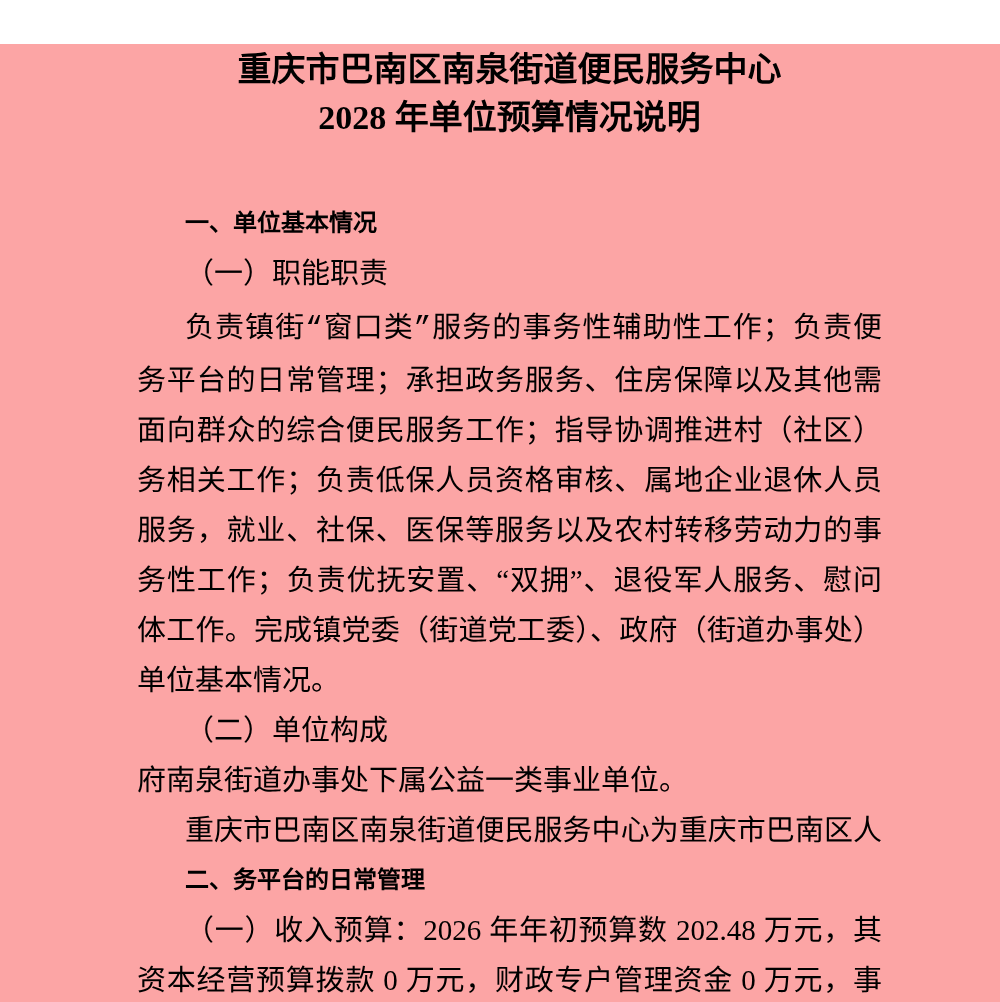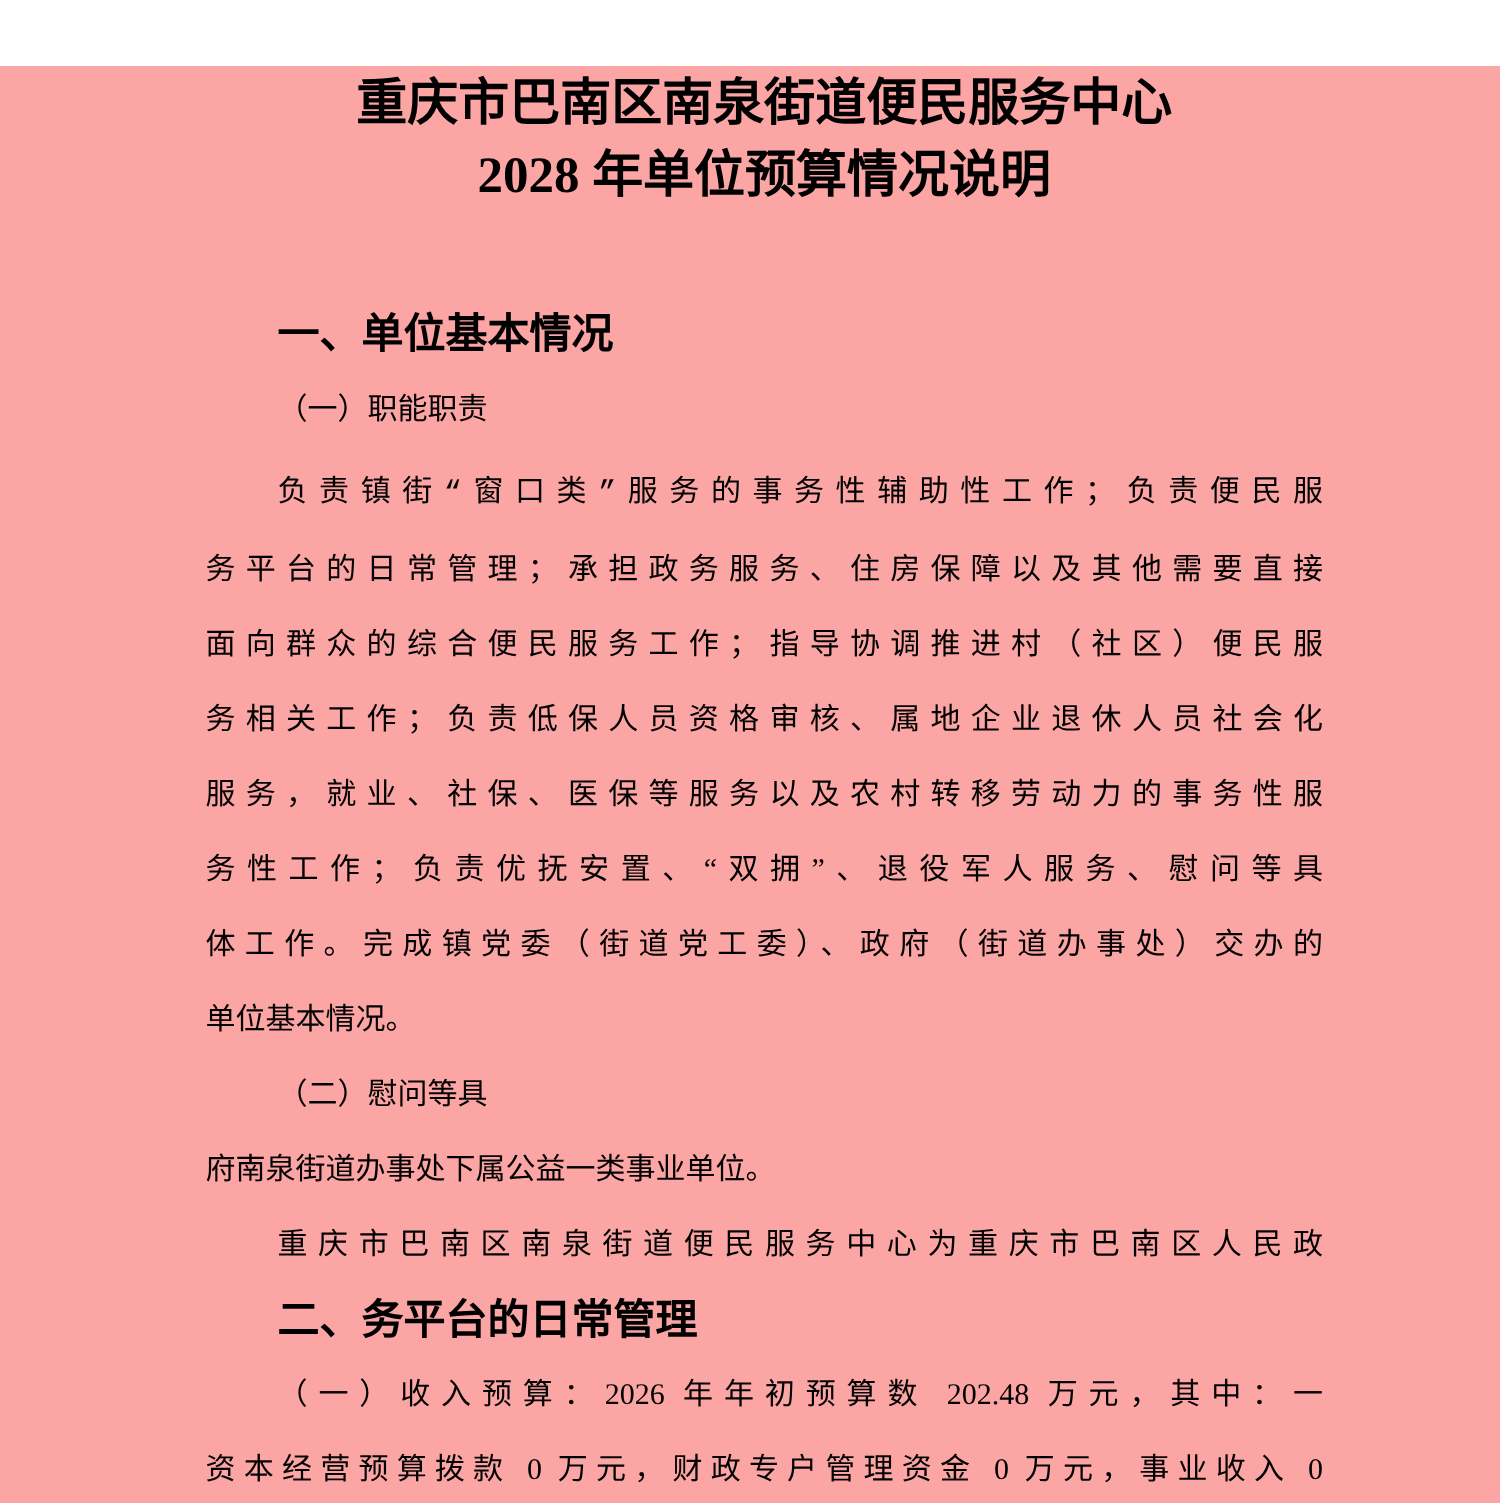--- a/index.html
+++ b/index.html
@@ -23,35 +23,35 @@
     text-align: center;
     font-weight: bold;
     font-size: 34px;
     line-height: 48px;
     font-family: "Liberation Serif", "DejaVu Serif", serif;
   }
   .body-lines {
     margin-top: 56px;
   }
   .line {
-    font-size: 20px;
+    font-size: 29px;
     line-height: 50px;
     height: 50px;
     overflow: hidden;
     text-align: justify;
     text-align-last: justify;
   }
   .line.left {
     text-align: left;
     text-align-last: left;
   }
   .line.heading {
     font-family: "Liberation Sans", "DejaVu Sans", sans-serif;
     font-weight: bold;
-    font-size: 28px;
+    font-size: 24px;
     text-align: left;
     text-align-last: left;
   }
   .line.sub {
     text-align: left;
     text-align-last: left;
   }
   .indent {
     text-indent: 48px;
   }
@@ -78,21 +78,21 @@
 
     <div class="line indent gap7">负责镇街“窗口类”服务的事务性辅助性工作；负责便民服</div>
     <div class="line">务平台的日常管理；承担政务服务、住房保障以及其他需要直接</div>
     <div class="line">面向群众的综合便民服务工作；指导协调推进村（社区）便民服</div>
     <div class="line">务相关工作；负责低保人员资格审核、属地企业退休人员社会化</div>
     <div class="line">服务，就业、社保、医保等服务以及农村转移劳动力的事务性服</div>
     <div class="line">务性工作；负责优抚安置、“双拥”、退役军人服务、慰问等具</div>
     <div class="line">体工作。完成镇党委（街道党工委）、政府（街道办事处）交办的</div>
     <div class="line left">单位基本情况。</div>
 
-    <div class="line sub indent">（二）慰问等具</div>
+    <div class="line sub indent">（二）单位构成</div>
 
     <div class="line left">府南泉街道办事处下属公益一类事业单位。</div>
     <div class="line indent">重庆市巴南区南泉街道便民服务中心为重庆市巴南区人民政</div>
 
     <div class="line heading indent">二、务平台的日常管理</div>
 
     <div class="line indent">（一）收入预算：2026 年年初预算数 202.48 万元，其中：一</div>
     <div class="line">资本经营预算拨款 0 万元，财政专户管理资金 0 万元，事业收入 0</div>
 
   </main>

